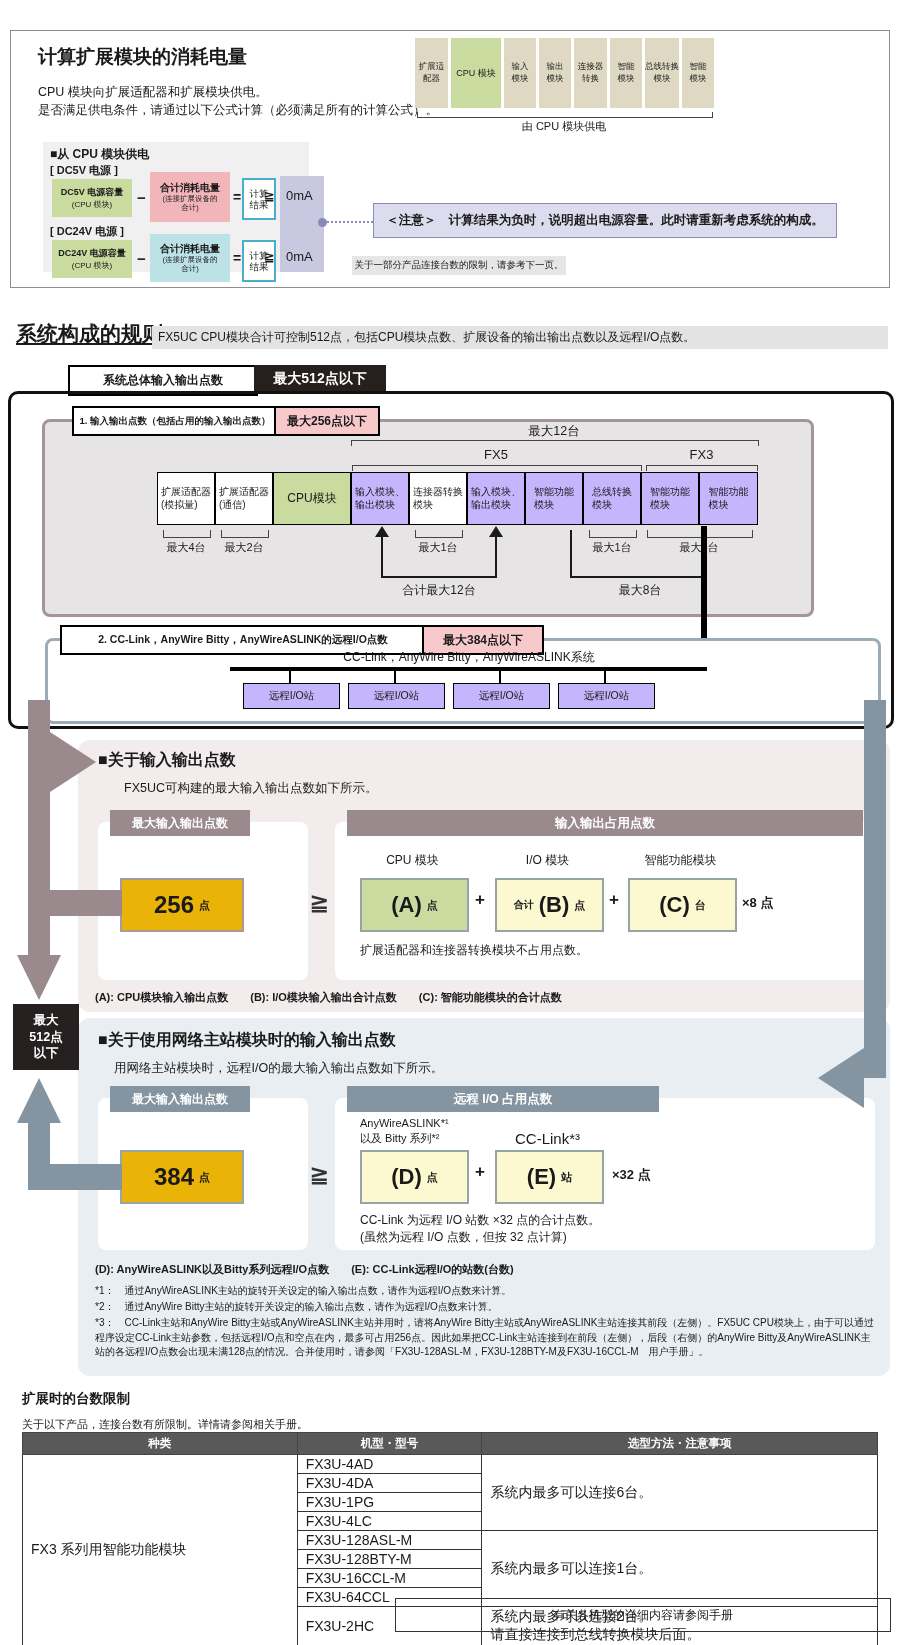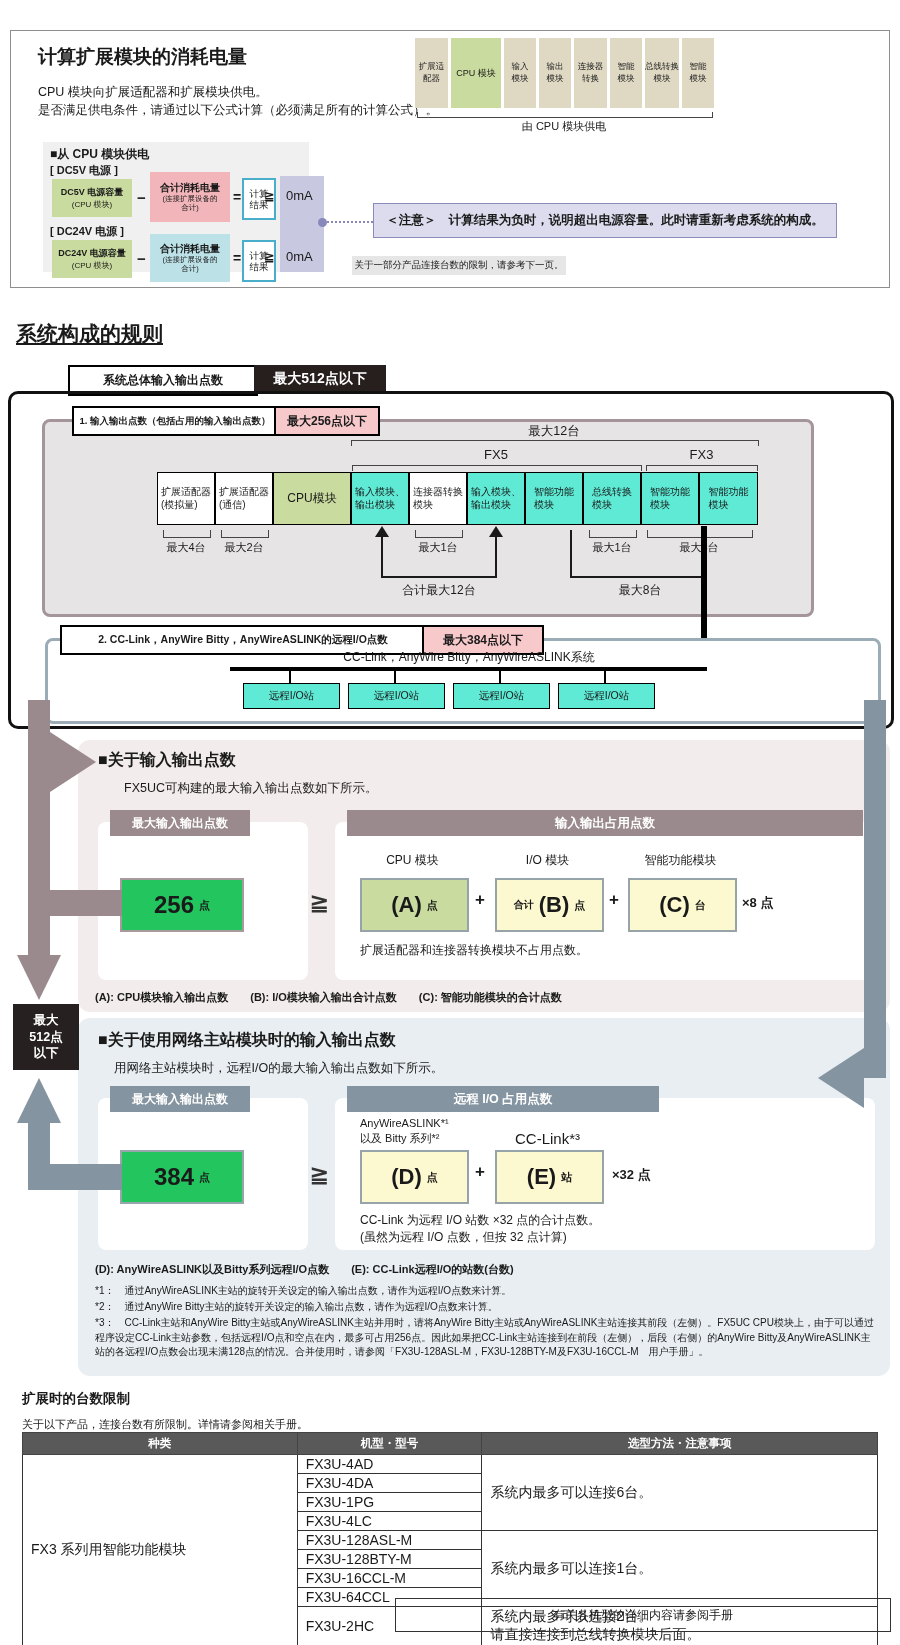--- a/index.html
+++ b/index.html
@@ -8,26 +8,26 @@
   .a{position:absolute;}
   .ctr{display:flex;align-items:center;justify-content:center;text-align:center;}
   .pre{white-space:pre-line;}
   .b{font-weight:bold;}
   
   .cap-down{border:1.5px solid #444;border-bottom:none;}
   .cap-up{border:1.5px solid #444;border-top:none;}
   
   .mod{border:1.5px solid #000;display:flex;align-items:center;justify-content:center;
        font-size:10px;line-height:1.25;white-space:pre-line;background:#fff;}
-  .mg{background:#C9DB9E;} .my{background:#5eead4;} .mw{background:#fff;}
+  .mg{background:#C9DB9E;} .my{background:#c4b5fd;} .mw{background:#fff;}
   
   .fbox{display:flex;align-items:center;justify-content:center;gap:5px;border:2.5px solid #96A3A8;}
   .fval{font-size:22px;font-weight:bold;}
   .funit{font-size:11px;font-weight:bold;}
-  .pinkv{background:#22c55e;border:2.5px solid #A79A9D;}
+  .pinkv{background:#eab308;border:2.5px solid #A79A9D;}
   
   .mauvehdr{background:#9A8A8E;color:#fff;font-weight:bold;}
   .bluehdr{background:#8494A0;color:#fff;font-weight:bold;}
   
   .tri-r{width:0;height:0;border-top:30px solid transparent;border-bottom:30px solid transparent;border-left:46px solid #9A8A8E;}
   .tri-l{width:0;height:0;border-top:30px solid transparent;border-bottom:30px solid transparent;border-right:46px solid #8494A0;}
   .tri-d{width:0;height:0;border-left:22px solid transparent;border-right:22px solid transparent;border-top:45px solid #9A8A8E;}
   .tri-u{width:0;height:0;border-left:22px solid transparent;border-right:22px solid transparent;border-bottom:45px solid #8494A0;}
   .tri-u-sm{width:0;height:0;border-left:7px solid transparent;border-right:7px solid transparent;border-bottom:11px solid #1a1a1a;}
   .bar-m{background:#9A8A8E;} .bar-b{background:#8494A0;}
@@ -102,20 +102,21 @@
 结果</div>
   <div class="a b" style="left:264px;top:249px;font-size:13px;">≧</div>
   <div class="a" style="left:286px;top:249px;font-size:13px;">0mA</div>
 
   <div class="a" style="left:318px;top:218px;width:9px;height:9px;border-radius:50%;background:#8888BB;"></div>
   <div class="a" style="left:327px;top:221px;width:46px;border-top:2px dotted #8888BB;"></div>
   <div class="a ctr b" style="left:373px;top:203px;width:462px;height:33px;background:#DCDCEE;border:1.5px solid #8A8ABB;font-size:12.5px;">＜注意＞　计算结果为负时，说明超出电源容量。此时请重新考虑系统的构成。</div>
   <div class="a ctr" style="left:352px;top:256px;width:214px;height:19px;background:#E6E6E6;font-size:9.5px;">关于一部分产品连接台数的限制，请参考下一页。</div>
 
   <div class="a b" style="left:16px;top:320px;font-size:21px;text-decoration:underline;">系统构成的规则</div>
+  <div class="a" style="left:152px;top:326px;width:736px;background:#E3E3E3;font-size:12px;padding:3px 6px;box-sizing:border-box;">FX5UC CPU模块合计可控制512点，包括CPU模块点数、扩展设备的输出输出点数以及远程I/O点数。</div>
 
   <div class="a" style="left:78px;top:740px;width:812px;height:272px;background:#F3ECEC;border-radius:12px;"></div>
   <div class="a b" style="left:98px;top:750px;font-size:16px;">■关于输入输出点数</div>
   <div class="a" style="left:124px;top:780px;font-size:12.5px;">FX5UC可构建的最大输入输出点数如下所示。</div>
   <div class="a" style="left:98px;top:822px;width:210px;height:158px;background:#fff;border-radius:8px;"></div>
   <div class="a" style="left:335px;top:822px;width:540px;height:158px;background:#fff;border-radius:8px;"></div>
   <div class="a ctr mauvehdr" style="left:110px;top:810px;width:140px;height:26px;font-size:12px;">最大输入输出点数</div>
   <div class="a ctr mauvehdr" style="left:347px;top:810px;width:516px;height:26px;font-size:12.5px;">输入输出占用点数</div>
   <div class="a fbox pinkv" style="left:120px;top:878px;width:120px;height:50px;">
     <span class="fval" style="font-size:24px;">256</span>

